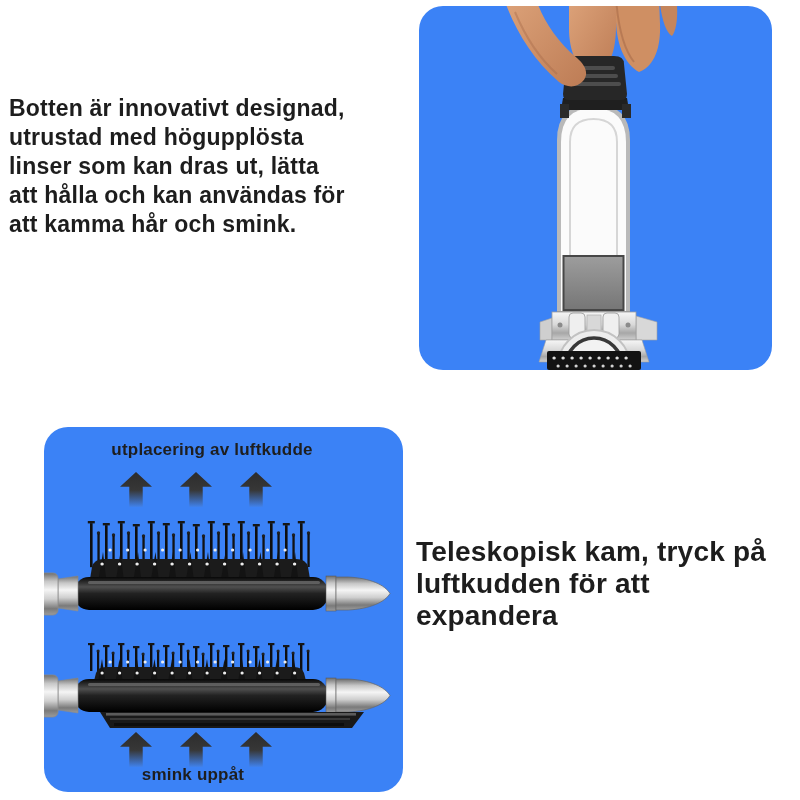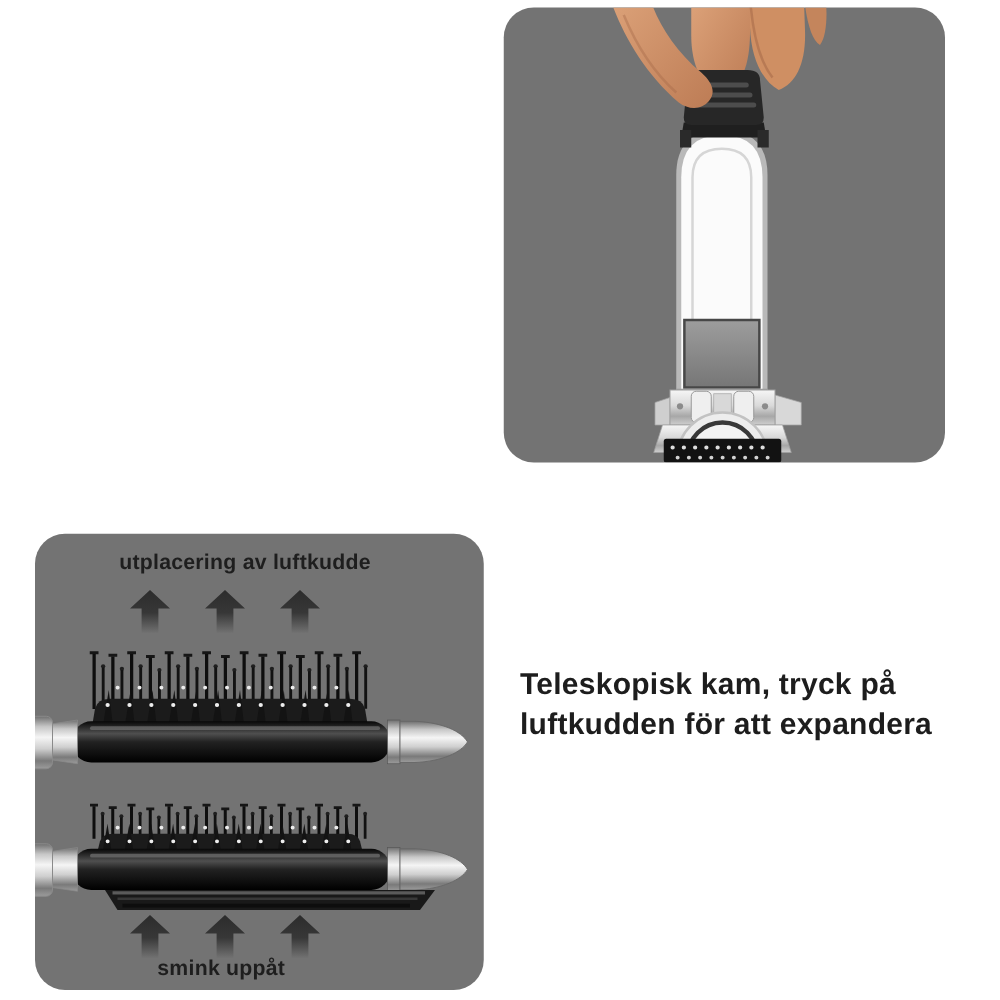--- a/index.html
+++ b/index.html
@@ -1,43 +1,48 @@
 <!DOCTYPE html>
 <html lang="sv"><head>
 <meta charset="utf-8">
 <style>
   html,body{margin:0;padding:0;}
   body{width:800px;height:800px;background:#ffffff;font-family:"Liberation Sans",sans-serif;}
   #page{position:relative;width:800px;height:800px;background:#ffffff;overflow:hidden;}
 
   .headline{position:absolute;font-weight:700;color:#1d1d1d;white-space:pre-line;letter-spacing:0.2px;}
   #desc-top-left{left:9px;top:71px;width:400px;font-size:23px;line-height:29px;}
-  #desc-bottom-right{left:416px;top:508px;width:380px;font-size:24px;line-height:32px;}
-
-  .panel{position:absolute;background:#737373;border-radius:24px;overflow:hidden;}
+  #desc-bottom-right{left:416px;top:508px;width:380px;font-size:28px;line-height:32px;}
+
+  .panel{position:absolute;background:#3b82f6;border-radius:24px;overflow:hidden;margin-left:16px;}
   #panel-mirror{left:403px;top:6px;width:353px;height:364px;}
   #panel-comb{left:28px;top:427px;width:359px;height:365px;}
   .panel svg{position:absolute;left:0;top:0;}
 
   .panel-label{position:absolute;font-weight:700;color:#1e1e1e;font-size:17px;letter-spacing:0.2px;text-align:center;}
   #label-top{top:13px;left:0;width:336px;}
   #label-bottom{top:338px;left:0;width:298px;}
 
   .arrow-row{position:absolute;left:76px;width:152px;display:flex;justify-content:space-between;}
   .arrow-row.rtop{top:45px;}
   .arrow-row.rbottom{top:305px;}
   .arrow{width:32px;height:35px;
     clip-path:polygon(50% 0%,100% 42%,71% 42%,71% 100%,29% 100%,29% 42%,0% 42%);
     background:linear-gradient(180deg,#2c2c2c 0%,#373737 52%,rgba(125,125,125,0.08) 100%);}
 </style>
 </head>
 <body>
 
 <div id="page">
 
+  <p class="headline" id="desc-top-left">Botten är innovativt designad,
+utrustad med högupplösta
+linser som kan dras ut, lätta
+att hålla och kan användas för
+att kamma hår och smink.</p>
 
   <div class="panel" id="panel-mirror">
     <svg width="353" height="364" viewBox="0 0 353 364">
       <defs>
         <linearGradient id="m-skin" x1="0" y1="0" x2="1" y2="1">
           <stop offset="0" stop-color="#dda37a"></stop>
             <stop offset="1" stop-color="#bd7c55"></stop>
         </linearGradient>
         <linearGradient id="m-silver" x1="0" y1="0" x2="0" y2="1">
           <stop offset="0" stop-color="#f6f6f6"></stop>

